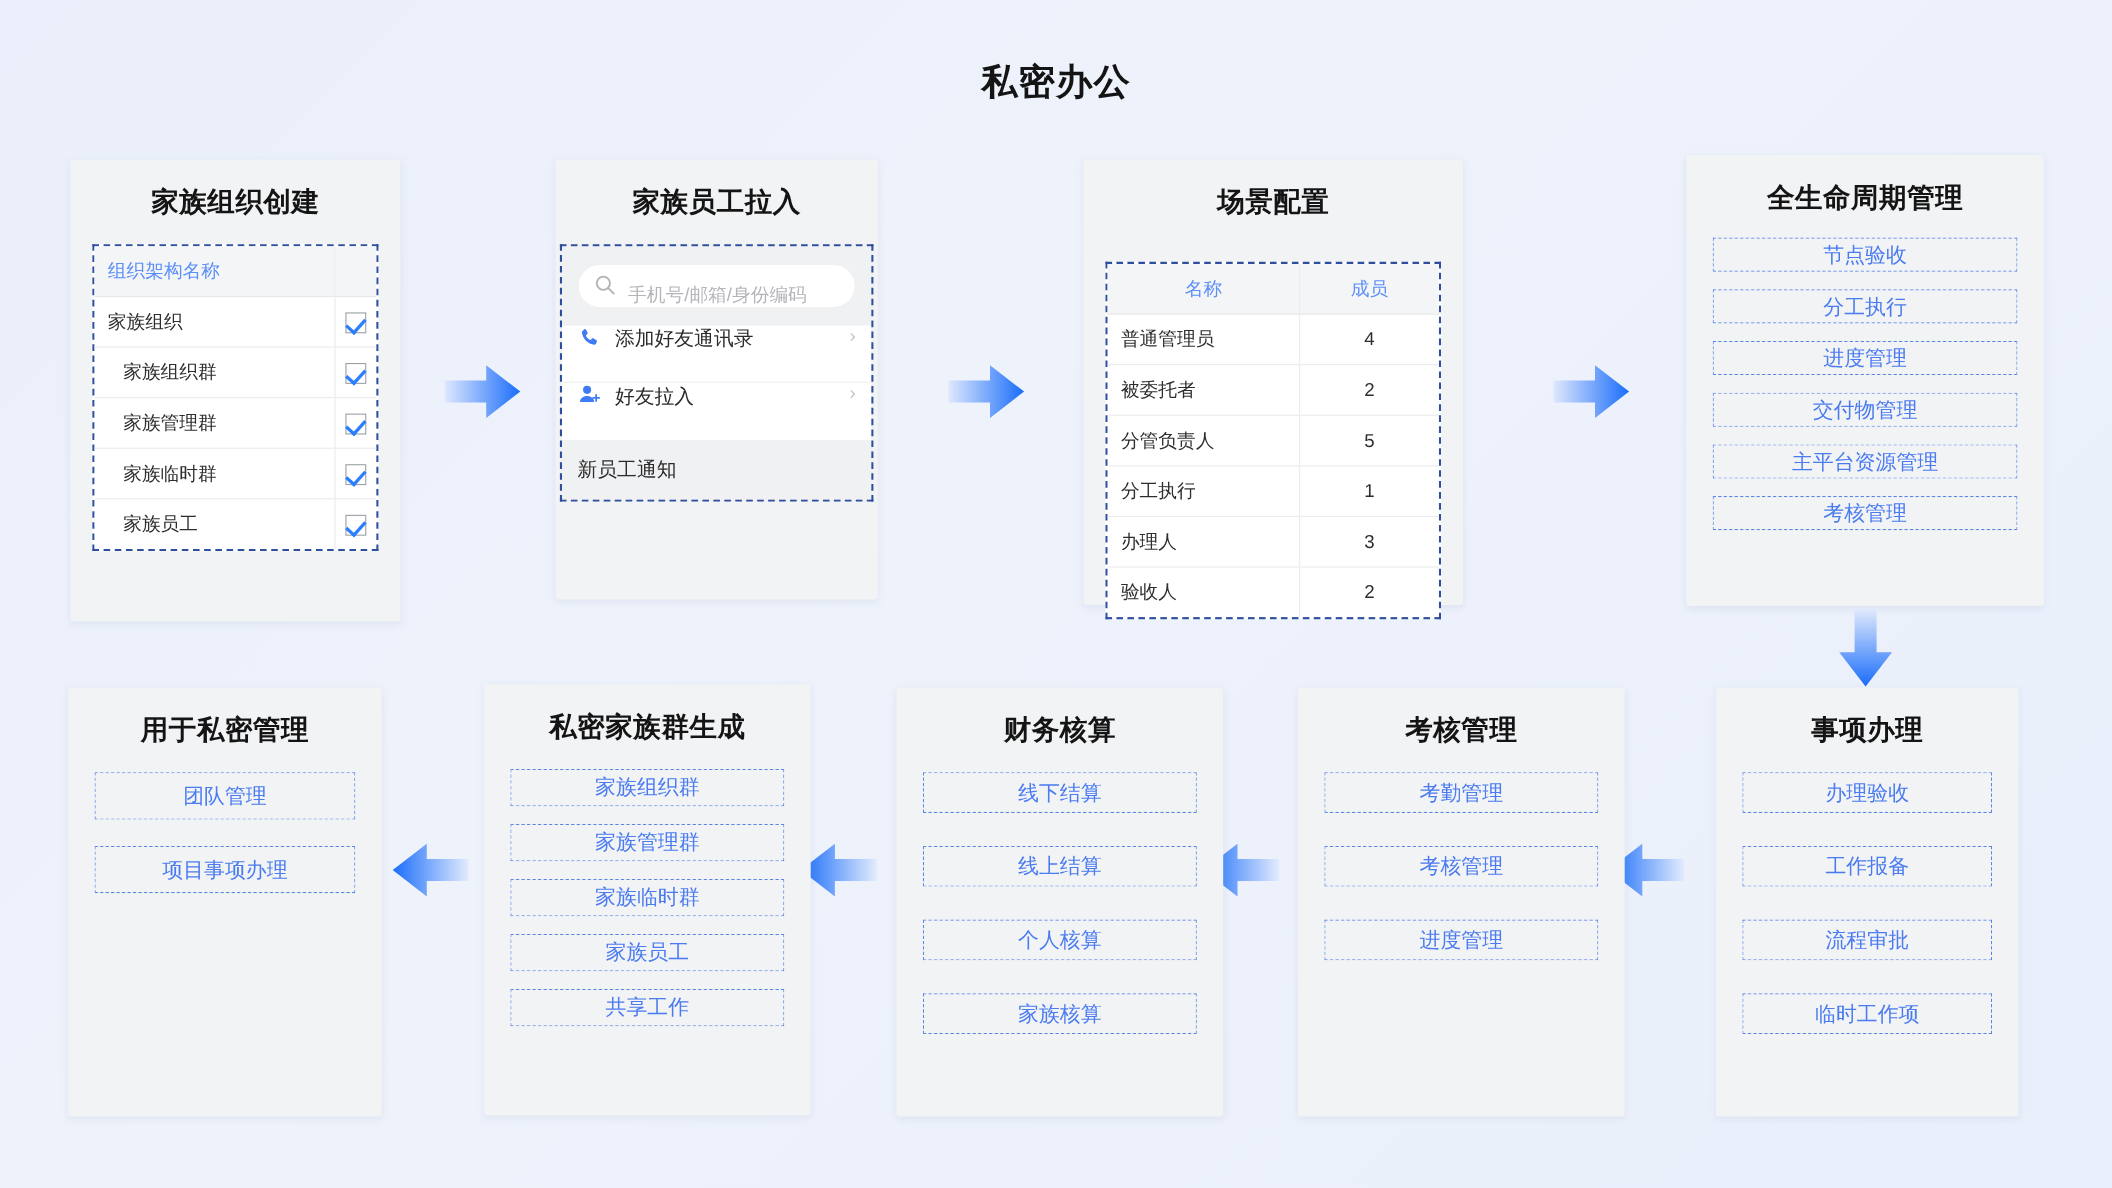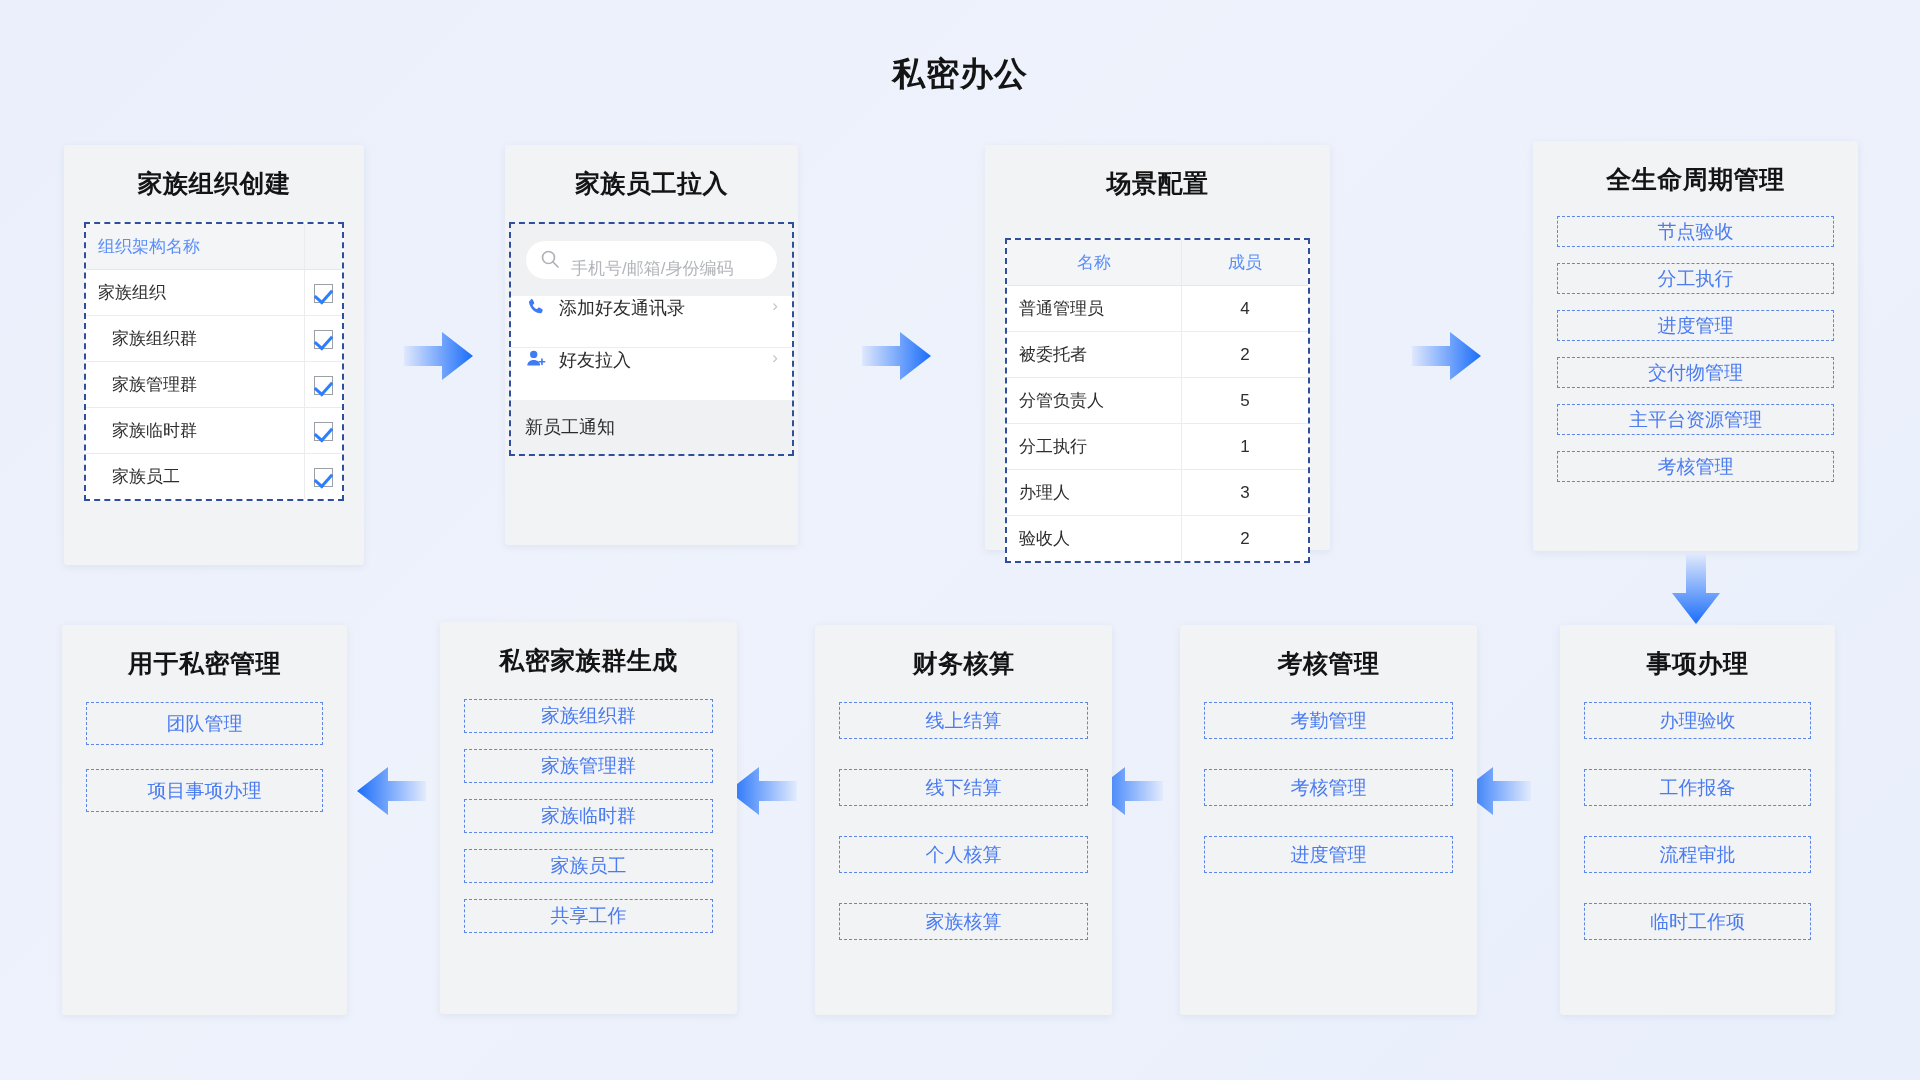--- a/index.html
+++ b/index.html
@@ -322,22 +322,22 @@
             <stop offset="100%" stop-color="#1a6dfa"></stop>
           </linearGradient>
         </defs>
       <path d="M71,16 L33,16 L33,2 L2,26 L33,50 L33,36 L71,36 Z" fill="url(#gl2)"></path>
     </svg>
   </div>
 
   <div class="card" style="left:815px; top:625px; width:297px; height:390px; padding:22px 24px;">
     <div class="card-title" style="margin-bottom:22px;">财务核算</div>
     <div class="chips" style="gap:30px;">
+      <div class="chip" style="height:37px;">线下结算</div>
       <div class="chip" style="height:37px;">线上结算</div>
-      <div class="chip" style="height:37px;">线下结算</div>
       <div class="chip" style="height:37px;">个人核算</div>
       <div class="chip" style="height:37px;">家族核算</div>
     </div>
   </div>
 
   <div class="arrow" style="left:726px; top:765px;">
     <svg width="72" height="52" viewBox="0 0 72 52">
       <defs>
           <linearGradient id="gl3" x1="1" y1="0" x2="0" y2="0">
         <stop offset="0%" stop-color="#e3ebfd"></stop>

